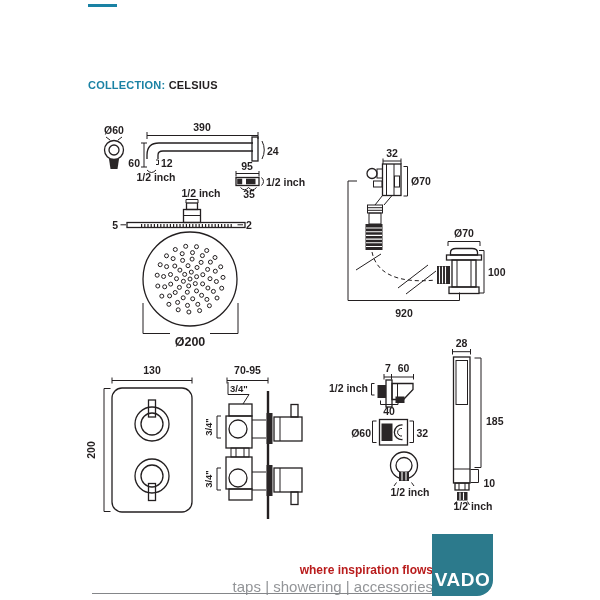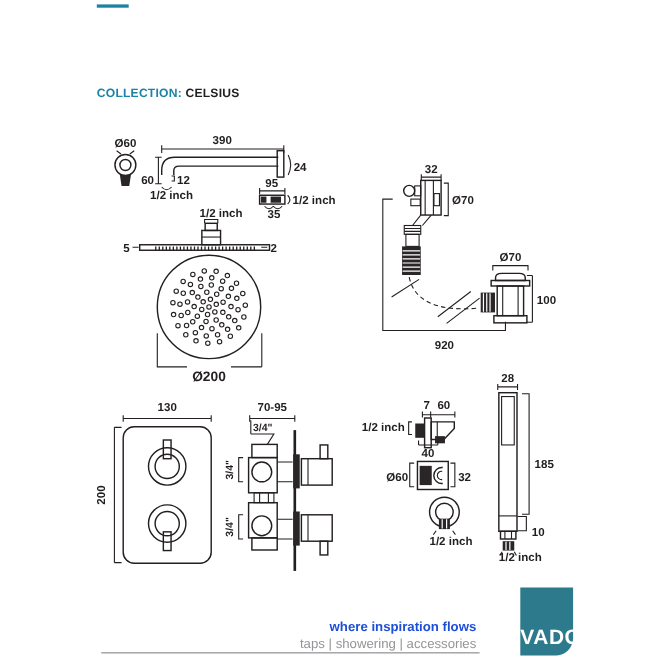--- a/index.html
+++ b/index.html
@@ -19,24 +19,24 @@
   .lnt{fill:none;stroke:#231F20;stroke-width:1;}
   .fill{fill:#2a2627;stroke:none;}
   .wall{fill:none;stroke:#231F20;stroke-width:2.4;}
   .dash{fill:none;stroke:#231F20;stroke-width:1;stroke-dasharray:4 3;}
   .wht{stroke:#fff;stroke-width:1.1;}
   text.dim{font-family:"Liberation Sans",sans-serif;font-weight:bold;font-size:10.5px;fill:#231F20;}
   text.dim-sm{font-size:9.5px;}
   text.dim-lg{font-size:12.5px;}
 
   
-  .tagline{position:absolute;right:167px;top:563px;font-size:12px;font-weight:bold;color:#1d4ed8;}
-  .subtag{position:absolute;right:167px;top:578px;font-size:12px;color:#939598;}
+  .tagline{position:absolute;right:167px;top:563px;font-size:12px;font-weight:bold;color:#b91c1c;}
+  .subtag{position:absolute;right:167px;top:578px;font-size:15px;color:#939598;}
   .rule{position:absolute;left:92px;top:593px;width:344px;border-top:1.5px solid #848689;}
-  .logo{position:absolute;left:473px;top:534px;width:48px;height:62px;background:#2C7A8C;border-radius:0 0 16px 0;}
+  .logo{position:absolute;left:432px;top:534px;width:61px;height:62px;background:#2C7A8C;border-radius:0 0 16px 0;}
   .logo span{position:absolute;left:0;right:0;bottom:5px;text-align:center;color:#fff;font-size:19px;font-weight:bold;letter-spacing:.5px;}
 </style>
 </head>
 <body>
 
 <div class="page">
 
   <div class="teal-bar"></div>
   <div class="title">
   </div>

